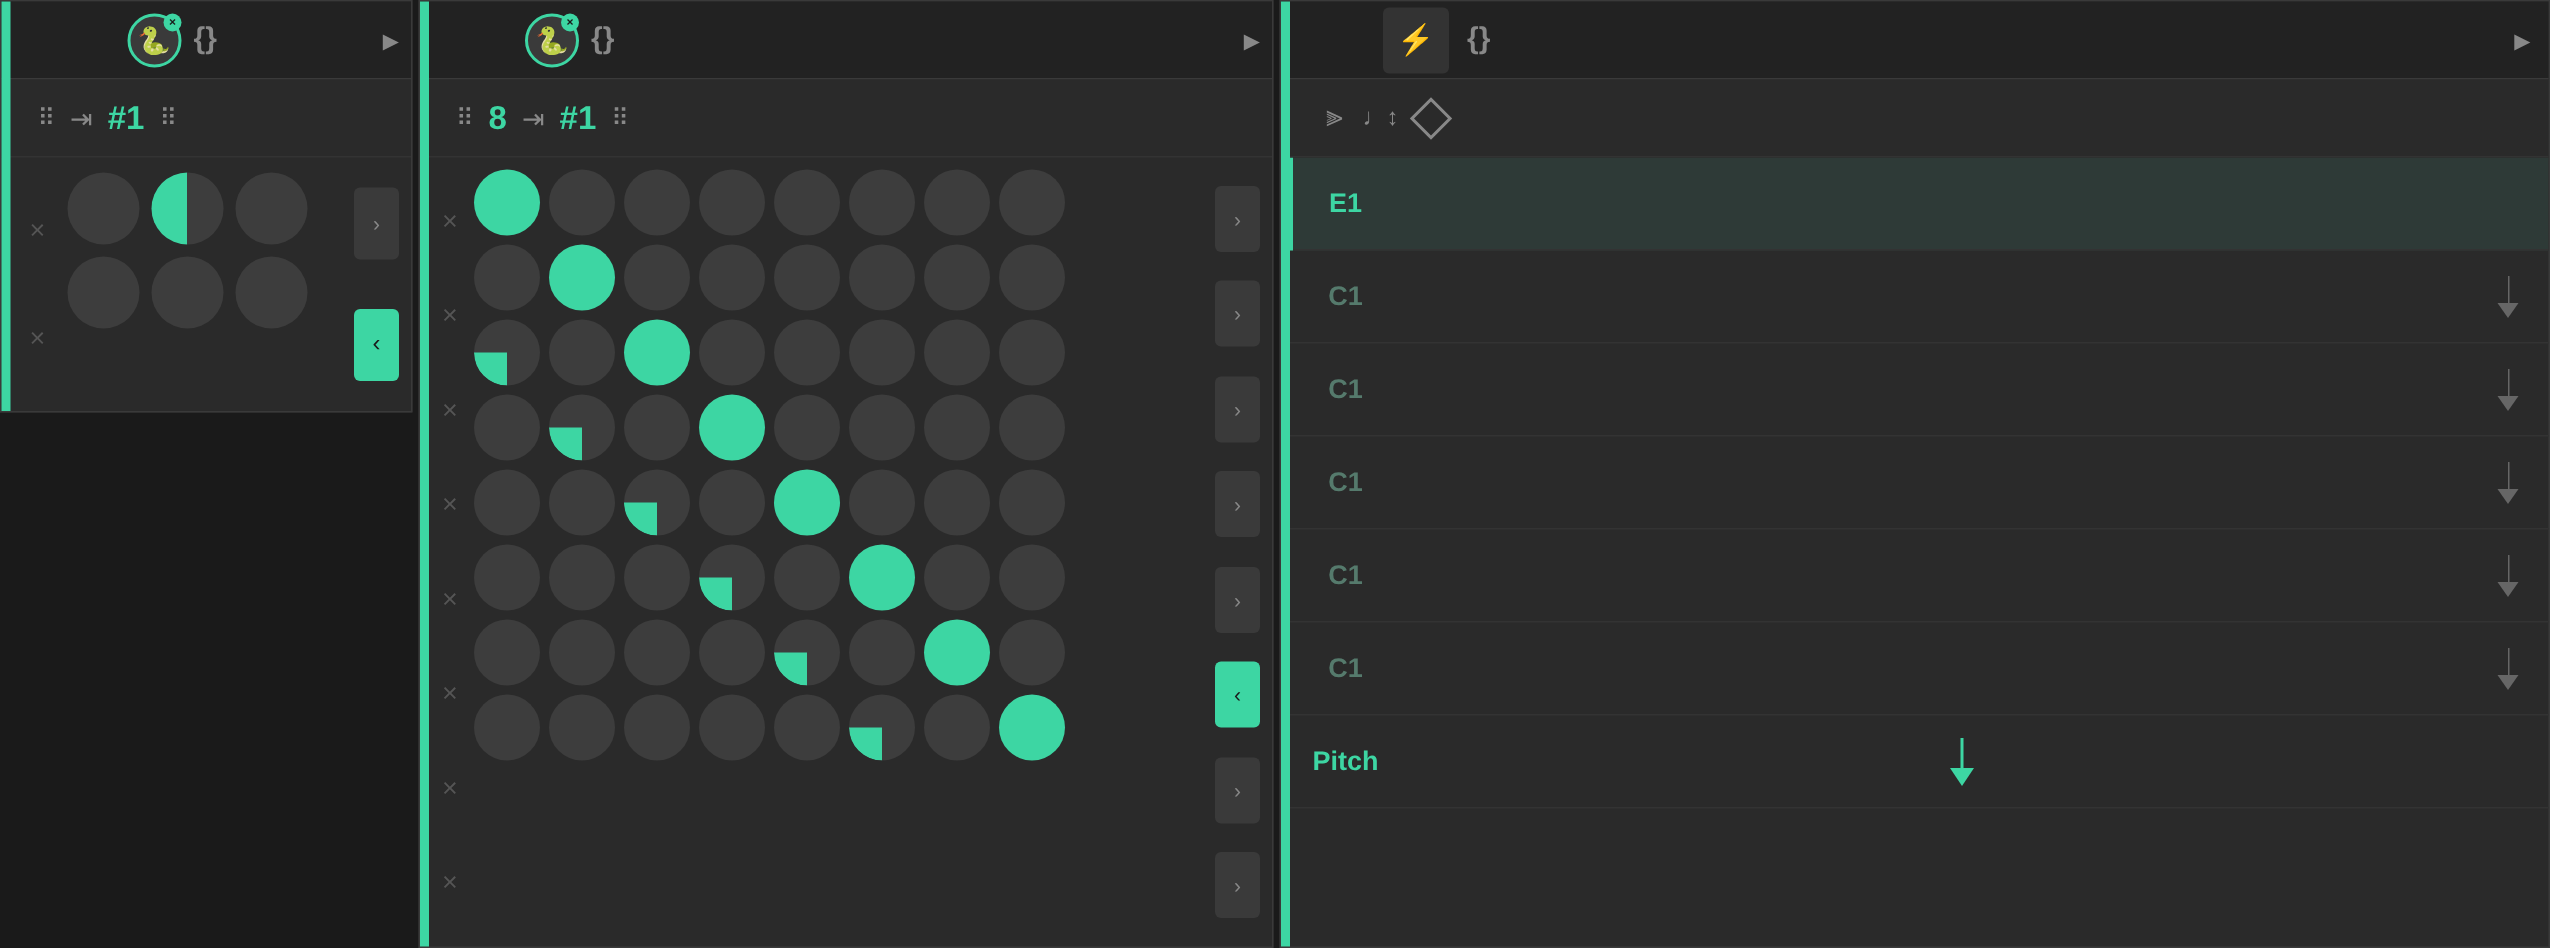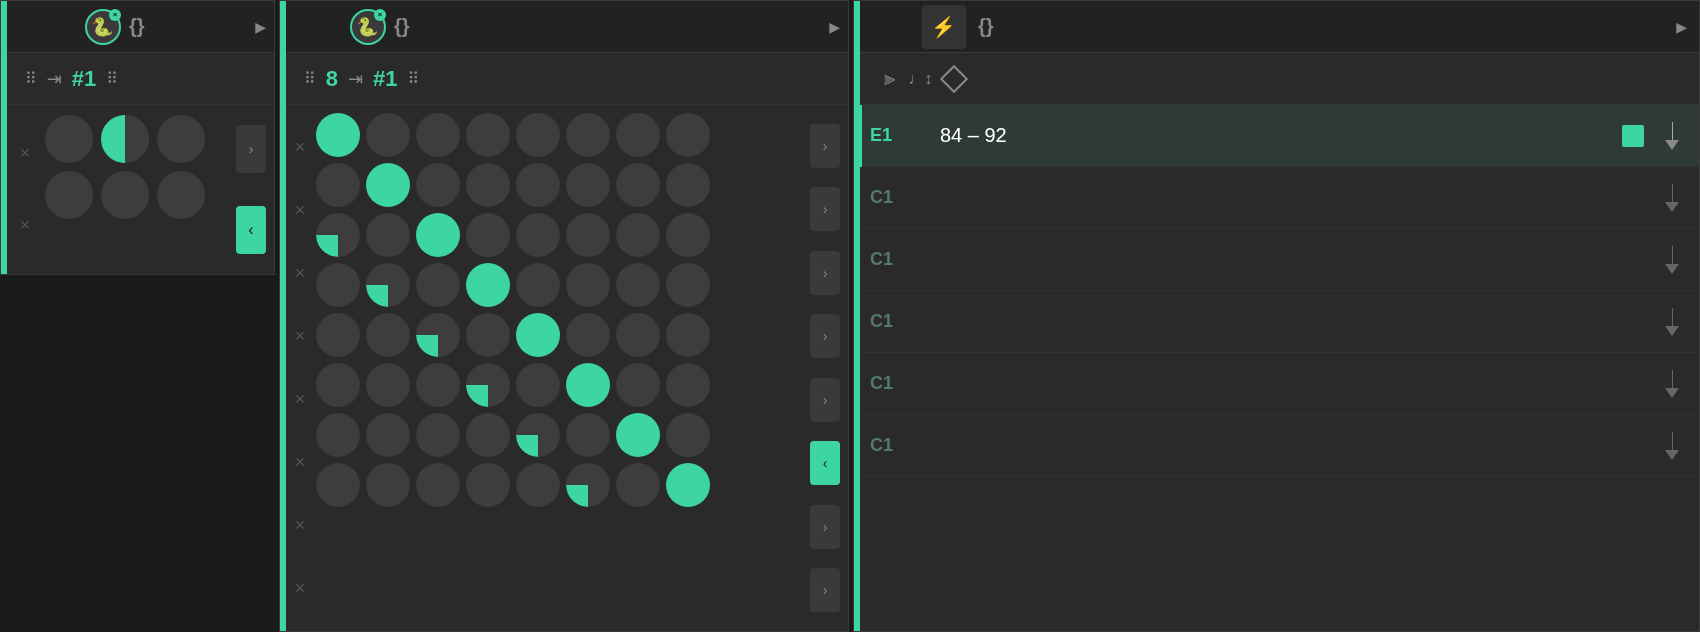--- a/index.html
+++ b/index.html
@@ -309,21 +309,21 @@
 
     .seq-row-indicator {
       width: 8px;
       height: 62px;
       background: #3dd6a3;
       flex-shrink: 0;
     }
 
     .seq-row-label {
       width: 70px;
-      text-align: left;
+      text-align: center;
       font-size: 18px;
       font-weight: bold;
       color: #3dd6a3;
       padding: 0 8px;
     }
 
     .seq-row-label.dim {
       color: #557a6c;
     }
 
@@ -582,28 +582,20 @@
     <span style="color:#888; font-size:20px; letter-spacing:1px; cursor:pointer;">⫸</span>
     <span style="color:#888; font-size:16px; cursor:pointer;">♩↕</span>
     <div class="diamond"></div>
   </div>
 
   <div class="seq-rows">
 
     <div class="seq-row active">
       <div class="seq-row-indicator"></div>
       <div class="seq-row-label">E1</div>
-      <div class="seq-row-content">
-        <span class="seq-row-range">84 – 92</span>
-        <div style="position:absolute; right:55px; width:22px; height:22px; background:#3dd6a3; border-radius:2px;"></div>
-        <div style="position:absolute; right:20px; display:flex; flex-direction:column; align-items:center;">
-          <div style="width:1px; height:18px; background:#aaa;"></div>
-          <div style="width:0; height:0; border-left:7px solid transparent; border-right:7px solid transparent; border-top:10px solid #888;"></div>
-        </div>
-      </div>
     </div>
 
     <div class="seq-row">
       <div style="width:8px; height:62px;"></div>
       <div class="seq-row-label dim">C1</div>
       <div class="seq-row-content">
         <div style="position:absolute; right:20px; display:flex; flex-direction:column; align-items:center;">
           <div style="width:1px; height:18px; background:#666;"></div>
           <div style="width:0; height:0; border-left:7px solid transparent; border-right:7px solid transparent; border-top:10px solid #666;"></div>
         </div>
@@ -647,16 +639,27 @@
       <div style="width:8px; height:62px;"></div>
       <div class="seq-row-label dim">C1</div>
       <div class="seq-row-content">
         <div style="position:absolute; right:20px; display:flex; flex-direction:column; align-items:center;">
           <div style="width:1px; height:18px; background:#666;"></div>
           <div style="width:0; height:0; border-left:7px solid transparent; border-right:7px solid transparent; border-top:10px solid #666;"></div>
         </div>
       </div>
     </div>
 
+    <div class="seq-row">
+      <div style="width:8px; height:62px;"></div>
+      <div class="seq-row-pitch-label">Pitch</div>
+      <div class="seq-row-content">
+
+        <div style="position:absolute; left:48%; display:flex; flex-direction:column; align-items:center;">
+          <div style="width:2px; height:20px; background:#3dd6a3;"></div>
+          <div style="width:0; height:0; border-left:8px solid transparent; border-right:8px solid transparent; border-top:12px solid #3dd6a3;"></div>
+        </div>
+      </div>
+    </div>
 
 
   </div>
 </div>
 
 </body></html>

